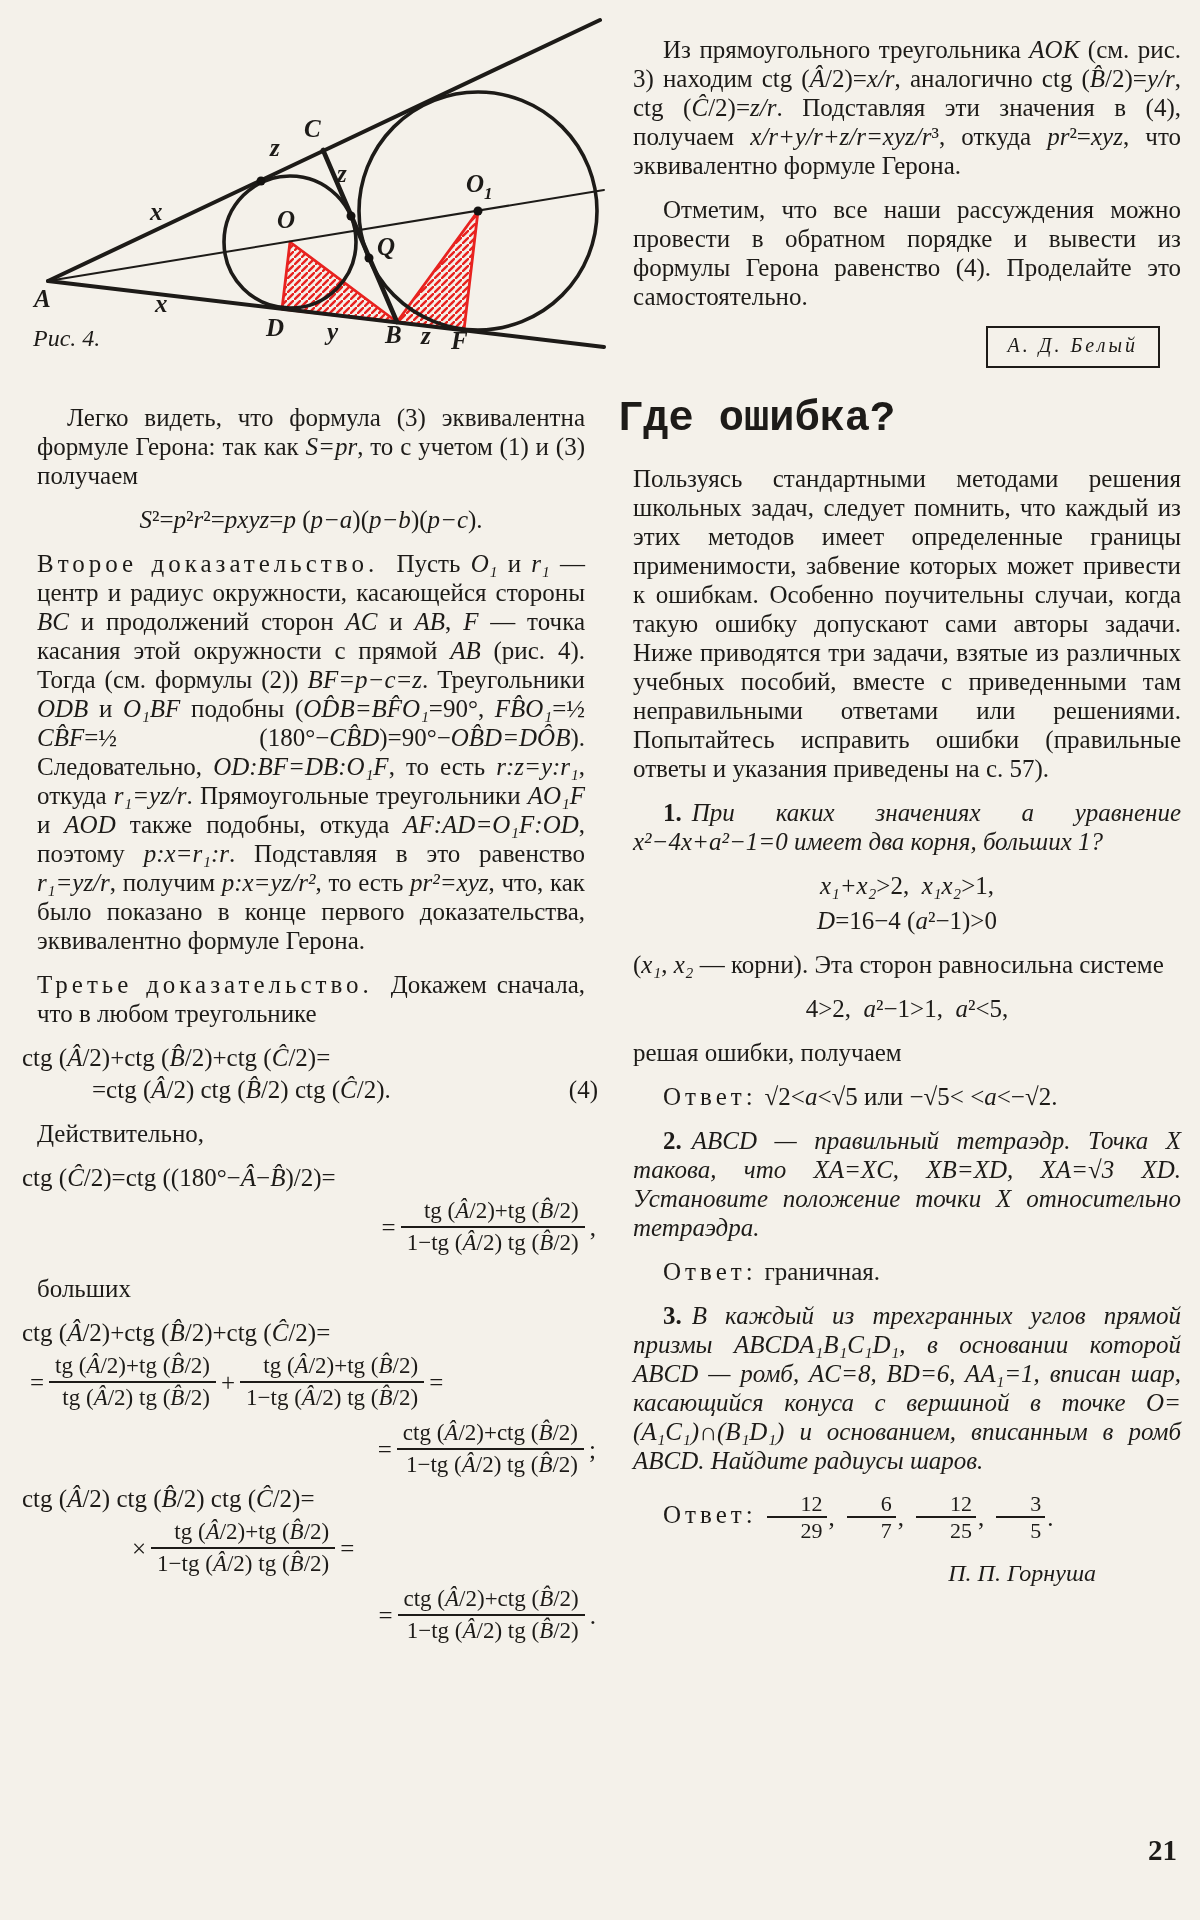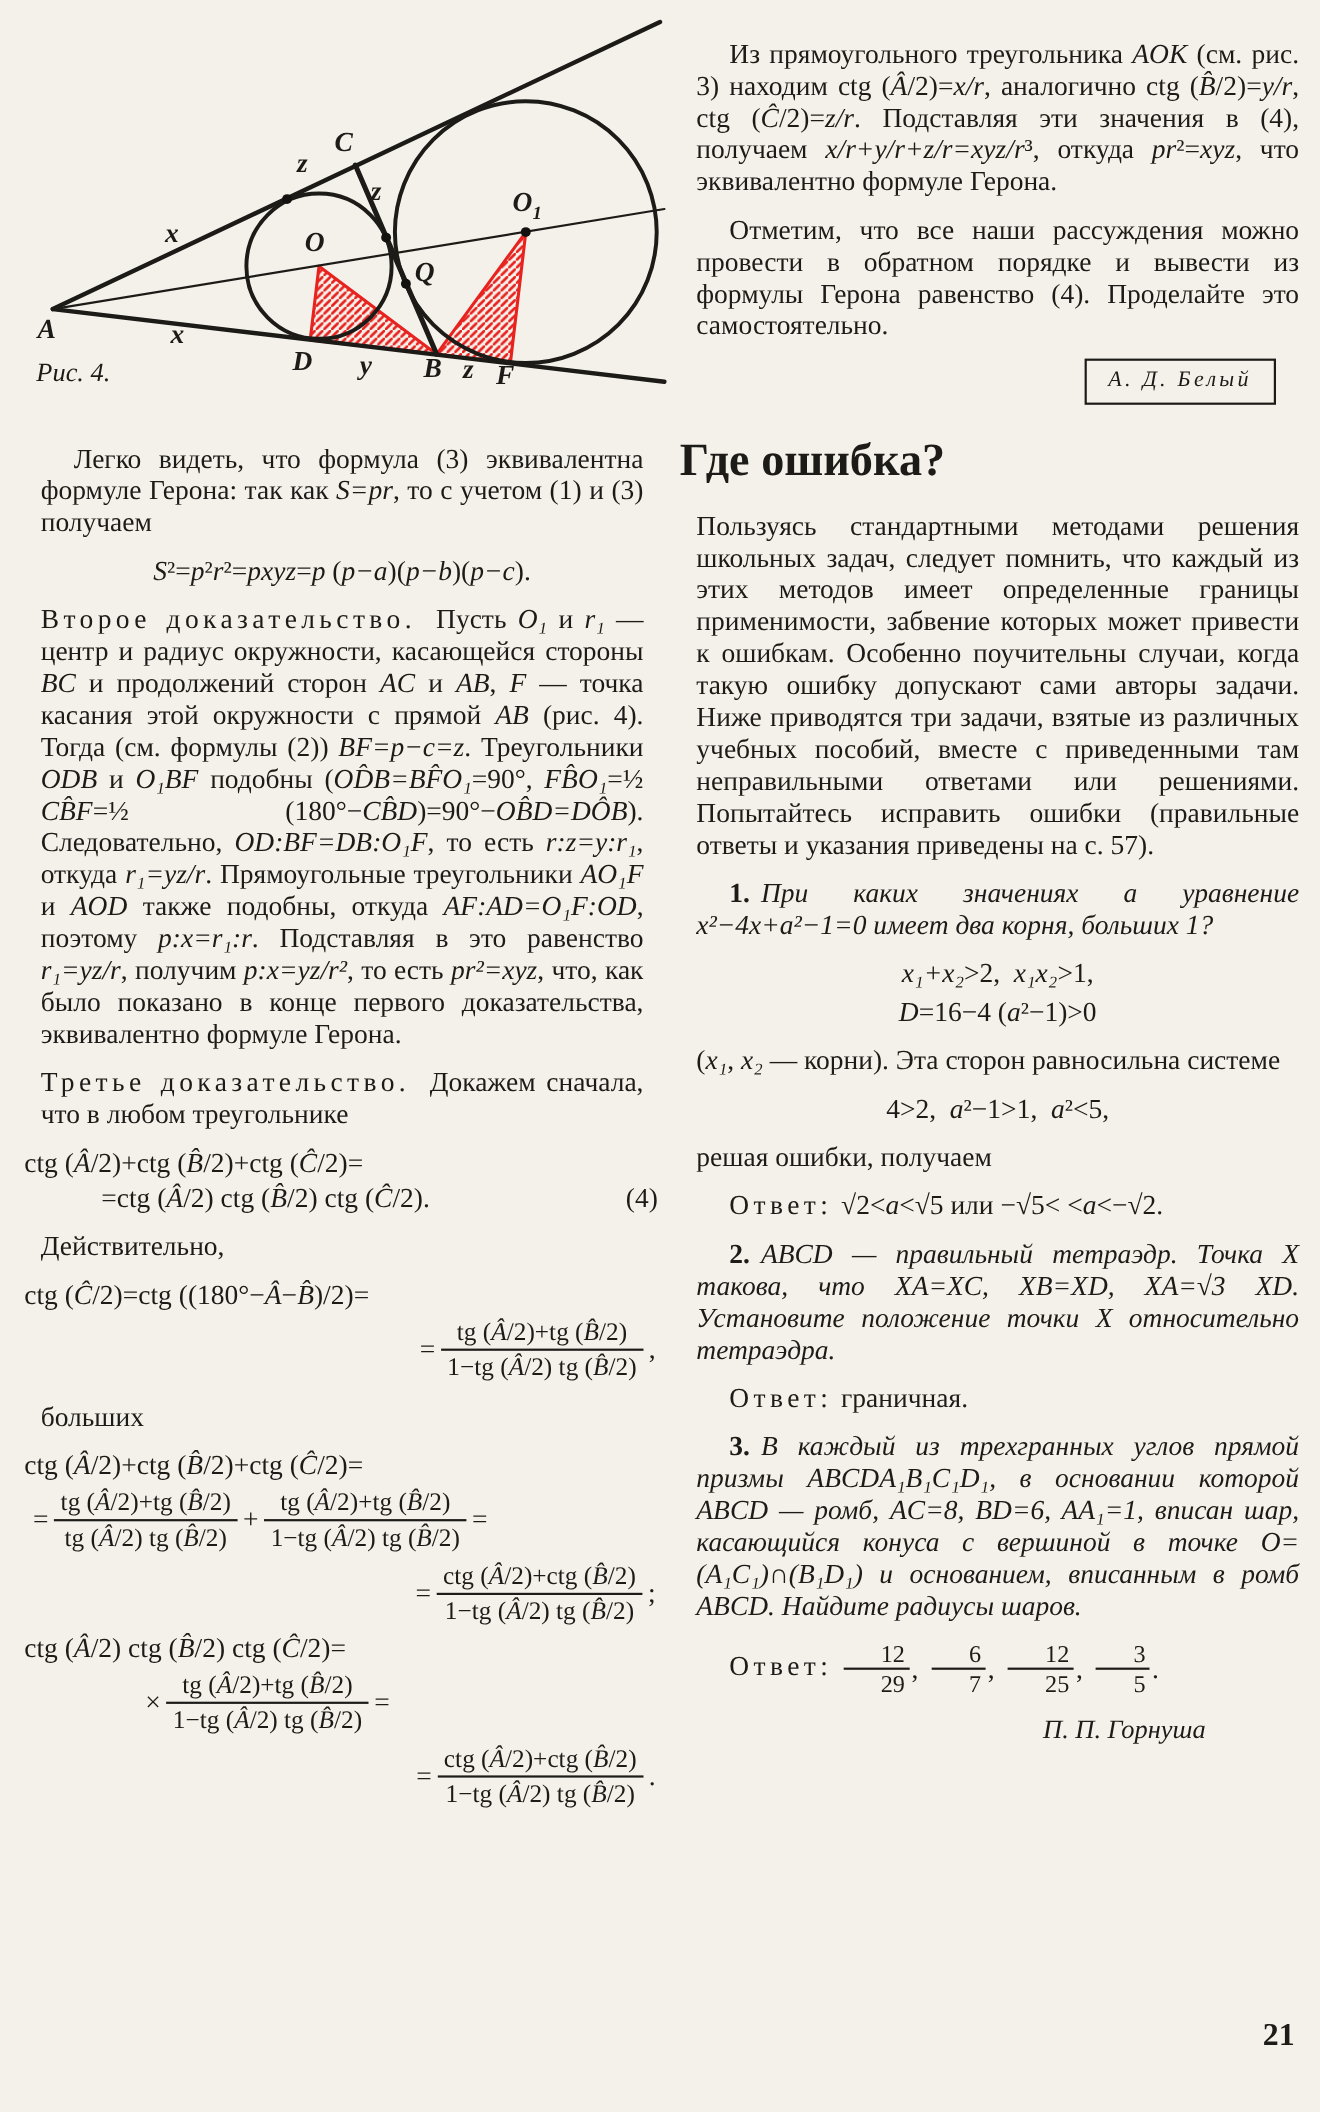--- a/index.html
+++ b/index.html
@@ -21,30 +21,30 @@
   .prob .ptext{font-style:italic;}
   .eq{margin:4px 0 6px;text-indent:0;text-align:center;}
   .eqline{margin:3px 0;text-indent:0;text-align:left;}
   .al-r{text-align:right;padding-right:4px;}
   .al-c2{padding-left:8px;}
   .al-c3{padding-left:150px;}
   .al-c4{padding-left:110px;}
   .eq4row{position:relative;padding-left:70px;}
   .eqnum{position:absolute;right:2px;top:0;}
   .frac{display:inline-block;vertical-align:middle;text-align:center;font-size:23px;line-height:26px;margin:3px 5px;}
-  .frac .num{display:block;border-bottom:2.2px solid #1d1b18;padding:0 6px 2px;}
-  .frac .den{display:block;padding:2px 6px 0;}
+  .frac .num{display:block;border-bottom:2.2px solid #1d1b18;padding:0 6px 2px;text-align:right;}
+  .frac .den{display:block;padding:2px 6px 0;text-align:right;}
   .frac.small{font-size:22px;line-height:23px;margin:2px 2px;}
   .frac.small .num{padding:0 4px 1px;}
   .frac.small .den{padding:1px 4px 0;}
   .tok{vertical-align:middle;}
   .sep{vertical-align:middle;margin:0 10px 0 0;}
   .sigbox{width:fit-content;margin:12px 36px 6px auto;border:2.2px solid #1d1b18;
           padding:2px 20px 6px;font-style:italic;letter-spacing:3px;font-size:20px;line-height:30px;}
-  .heading{font-weight:bold;font-size:42px;line-height:46px;margin:28px 0 22px;text-align:left;text-indent:0;}
+  .heading{font-weight:bold;font-size:42px;line-height:46px;margin:28px 0 22px;text-align:left;text-indent:0;font-family:Liberation Mono, monospace;}
   .sig2{text-align:right;font-style:italic;font-size:24px;margin:8px 100px 0 0;}
   .pageno{position:absolute;left:1148px;top:1834px;font-weight:bold;font-size:29px;}
   .fig{position:absolute;left:0;top:6px;}
   .fig line,.fig circle,.fig polygon{stroke-linecap:round;}
   .flabel{font-style:italic;font-weight:bold;font-size:25px;fill:#1d1b18;}
   .fsub{font-size:17px;}
   .fcap{font-style:italic;font-size:24px;fill:#1d1b18;}
   .otv3line{text-indent:30px;}
 </style>
 </head>

